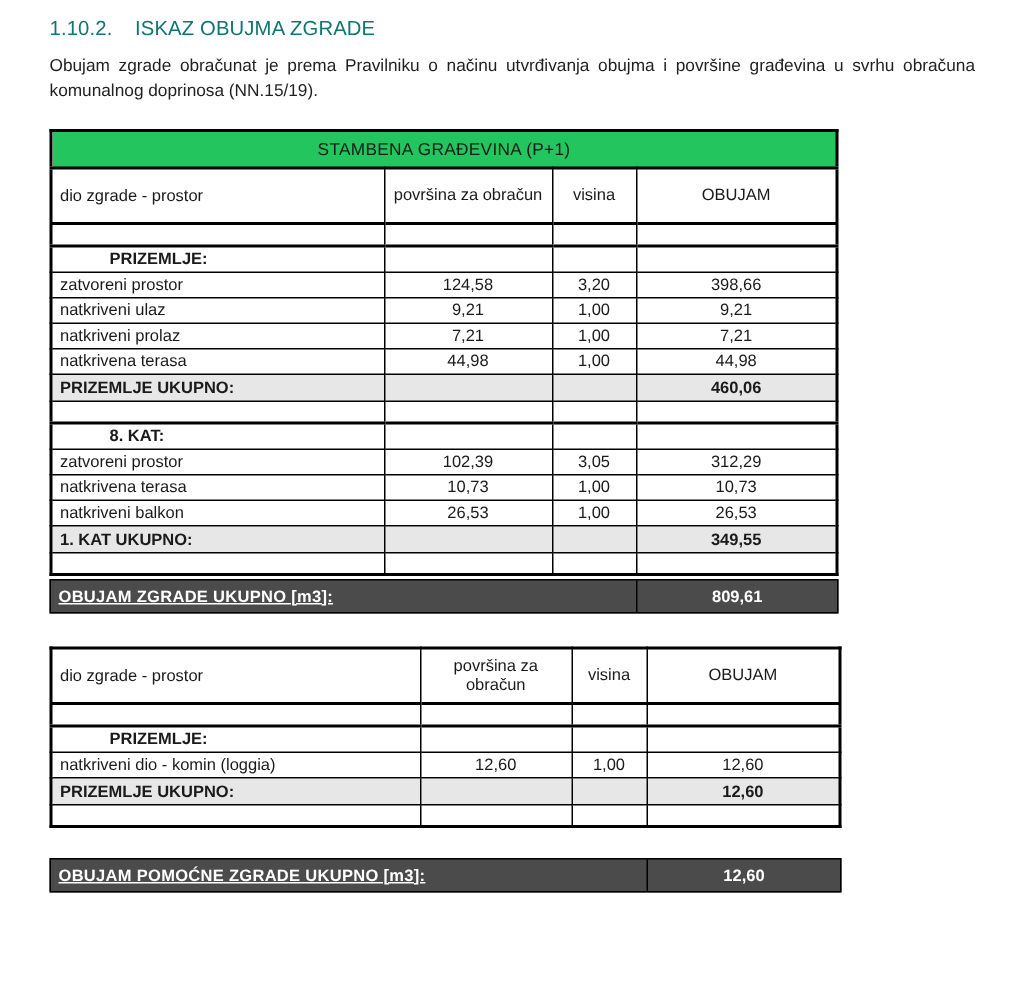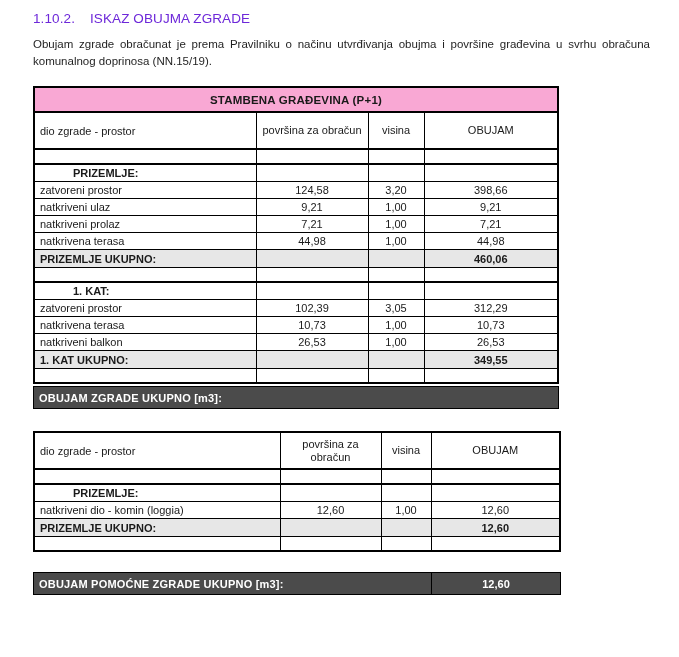--- a/index.html
+++ b/index.html
@@ -3,56 +3,56 @@
 <meta charset="utf-8">
 <style>
   html,body{margin:0;padding:0;background:#fff;}
   body{
     width:679px;height:657px;position:relative;
     font-family:"Liberation Sans", sans-serif;color:#1a1a1a;
     -webkit-font-smoothing:antialiased;
   }
   .page{padding:11px 28px 0 33px;}
 
-  .doc-heading{font-size:13.5px;color:#6d28d9;letter-spacing:.1px;}
+  .doc-heading{font-size:13.5px;color:#0f766e;letter-spacing:.1px;}
   .doc-heading .num{display:inline-block;margin-right:15px;}
 
   .intro{
     width:617px;margin-top:10px;font-size:11.5px;line-height:16.5px;
     text-align:justify;color:#1f1f1f;
   }
 
   table.tbl{
     border-collapse:collapse;table-layout:fixed;
     border:2px solid #000;margin-top:17px;
   }
   table.tbl td{
     border:1px solid #000;font-size:11px;padding:0 5px;
     vertical-align:middle;overflow:hidden;white-space:nowrap;
   }
   table.tbl td.c{text-align:center;padding:0 2px;}
   tr.title-row td{
-    background:#f9a8d4;font-weight:bold;text-align:center;
+    background:#22c55e;font-weight:normal;text-align:center;
     font-size:11.5px;height:23px;border-bottom:2px solid #000;
     letter-spacing:.2px;
   }
   tr.head-row td{height:35px;border-bottom:2px solid #000;}
   tr.head-row td.c{white-space:normal;line-height:13px;}
   tr.empty-row td{height:13px;}
   tr.section-row td{height:16px;border-top:2px solid #000;padding-left:38px;}
   tr.section-row td:first-child{font-weight:bold;}
   tr.data-row td{height:16px;}
   tr.subtotal-row td{background:#e7e7e7;font-weight:bold;height:17px;margin-top:40px;}
 
   .total-bar{
     display:flex;align-items:stretch;margin-top:2px;
     background:#4b4b4b;color:#fff;font-weight:bold;font-size:11px;
     border:1px solid #000;height:21px;
   }
-  .total-bar .lbl{flex:1;display:flex;align-items:center;padding-left:5px;letter-spacing:.2px;}
+  .total-bar .lbl{flex:1;display:flex;align-items:center;padding-left:5px;letter-spacing:.2px;text-decoration:underline;}
   .total-bar .val{display:flex;align-items:center;justify-content:center;border-left:1px solid #000;}
 
   .t1 .w1{width:222px}.t1 .w2{width:112px}.t1 .w3{width:56px}.t1 .w4{width:134px}
   .t2 .w1{width:246px}.t2 .w2{width:101px}.t2 .w3{width:50px}.t2 .w4{width:129px}
   .bar1{width:524px}.bar1 .val{width:133px}
   .bar2{width:526px;margin-top:20px}.bar2 .val{width:128px}
   .tbl.t2{margin-top:22px;}
 </style>
 </head>
 <body>
@@ -124,21 +124,21 @@
           <td></td>
       <td class="c">460,06</td>
     </tr>
     <tr class="empty-row">
       <td></td>
           <td></td>
           <td></td>
           <td></td>
     </tr>
     <tr class="section-row">
-      <td>1. KAT:</td>
+      <td>8. KAT:</td>
       <td></td>
           <td></td>
           <td></td>
     </tr>
     <tr class="data-row">
       <td>zatvoreni prostor</td>
       <td class="c">102,39</td>
       <td class="c">3,05</td>
       <td class="c">312,29</td>
     </tr>
@@ -163,20 +163,21 @@
     <tr class="empty-row">
       <td></td>
           <td></td>
           <td></td>
           <td></td>
     </tr>
   </tbody>
     </table>
   <div class="total-bar bar1">
     <div class="lbl">OBUJAM ZGRADE UKUPNO [m3]:</div>
+    <div class="val">809,61</div>
   </div>
 
   <table class="tbl t2">
     <colgroup>
         <col class="w1">
         <col class="w2">
         <col class="w3">
         <col class="w4">
       </colgroup>
     <tbody>

